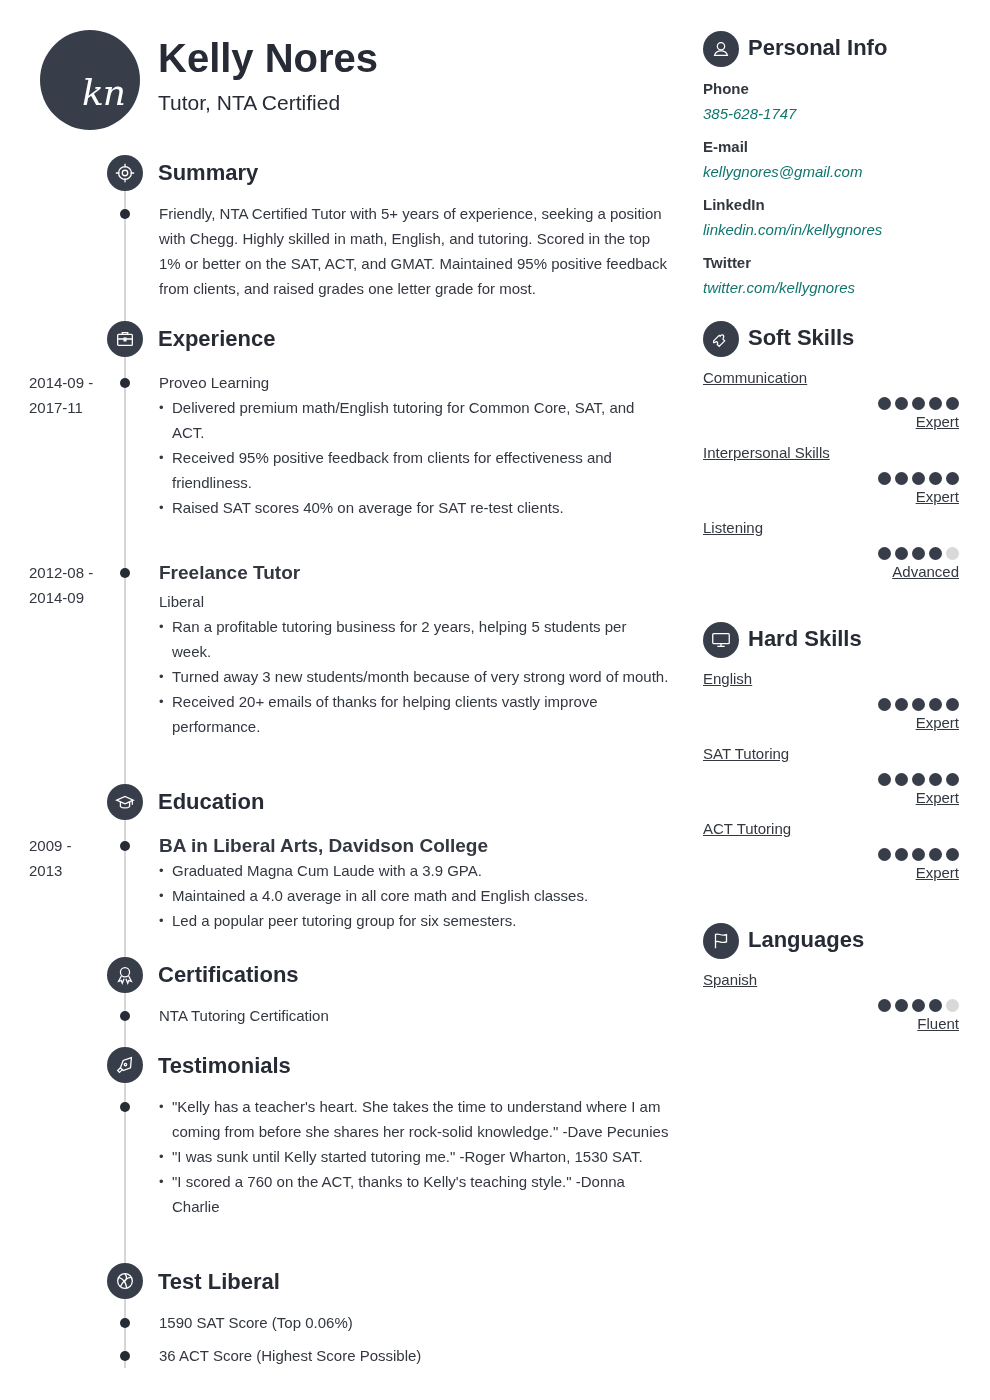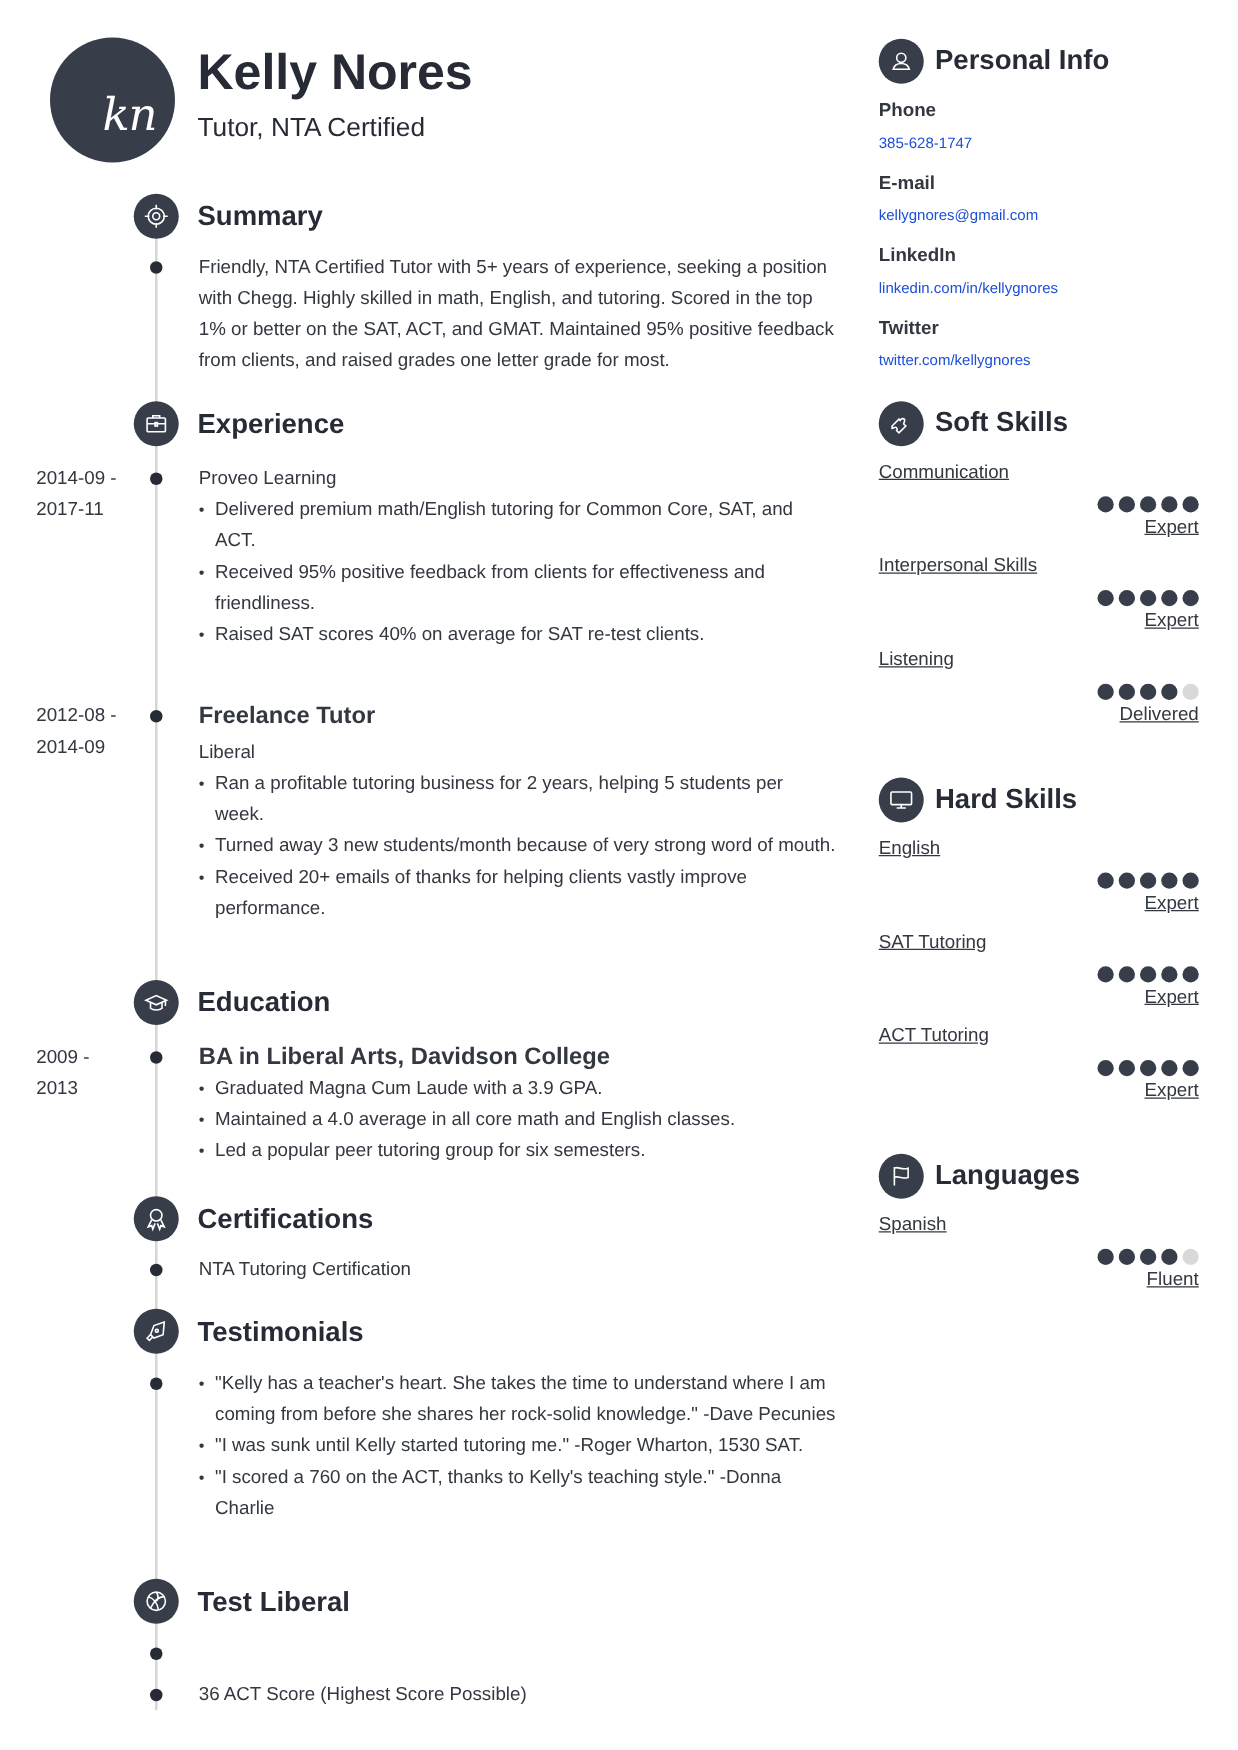--- a/index.html
+++ b/index.html
@@ -33,21 +33,21 @@
   ul.bullets { list-style: none; }
   ul.bullets li { position: relative; padding-left: 13px; }
   ul.bullets li::before { content: "•"; position: absolute; left: 0; top: 0; font-size: 13px; }
 
   
   .r-section { position: absolute; left: 0; width: 256px; }
   .r-head { position: relative; height: 36px; }
   .r-head .sec-icon { left: 0; top: 0; }
   .r-head .r-title { position: absolute; left: 45px; top: 4px; font-size: 22px; font-weight: bold; color: #272b35; }
   .info-label { font-size: 15px; font-weight: bold; color: #333740; line-height: 20px; }
-  .info-value { font-size: 12px; color: #1d4ed8; line-height: 20px; margin-top: 5px; margin-bottom: 13px; }
+  .info-value { font-size: 15px; color: #0f766e; line-height: 20px; margin-top: 5px; margin-bottom: 13px; font-style: italic; }
 
   .skill { margin-bottom: 11px; text-decoration: underline; }
   .skill-name { font-size: 15px; line-height: 20px; color: #333740; }
   .rating { display: flex; justify-content: flex-end; gap: 4px; margin-top: 9px; }
   .rdot { width: 13px; height: 13px; border-radius: 50%; background: #383d4a; }
   .rdot.empty { background: #d9d9d9; }
   .skill-level { text-align: right; font-size: 15px; line-height: 20px; color: #333740; margin-top: 2px; }
 </style>
 </head>
 <body>
@@ -161,20 +161,21 @@
   </div>
 
   <div class="sec-icon" style="top:1263px">
     <svg viewBox="0 0 24 24" fill="none" stroke="#fff" stroke-width="1.4">
         <circle cx="12" cy="12" r="8"></circle>
         <path d="M5 8c4 1 8 5 9 12M19 8c-4 0-8 2-12 10M12 4c2 3 2 6 0 8"></path>
       </svg>
   </div>
   <div class="sec-title" style="top:1269px">Test Liberal</div>
   <div class="dot" style="top:1318px"></div>
+  <div class="block" style="top:1310px">1590 SAT Score (Top 0.06%)</div>
   <div class="dot" style="top:1351px"></div>
   <div class="block" style="top:1343px">36 ACT Score (Highest Score Possible)</div>
 </div>
 
 <div class="right">
 
   <div class="r-section" style="top:31px">
     <div class="r-head">
       <div class="sec-icon">
         <svg viewBox="0 0 24 24" fill="none" stroke="#fff" stroke-width="1.4">
@@ -230,21 +231,21 @@
       </div>
       <div class="skill">
         <div class="skill-name">Listening</div>
         <div class="rating">
           <span class="rdot"></span>
             <span class="rdot"></span>
             <span class="rdot"></span>
             <span class="rdot"></span>
             <span class="rdot empty"></span>
         </div>
-        <div class="skill-level">Delivered</div>
+        <div class="skill-level">Advanced</div>
       </div>
     </div>
   </div>
 
   <div class="r-section" style="top:622px">
     <div class="r-head">
       <div class="sec-icon">
         <svg viewBox="0 0 24 24" fill="none" stroke="#fff" stroke-width="1.4">
             <rect x="3" y="5" width="18" height="11" rx="1"></rect>
             <path d="M12 16v3M8 19h8"></path>

